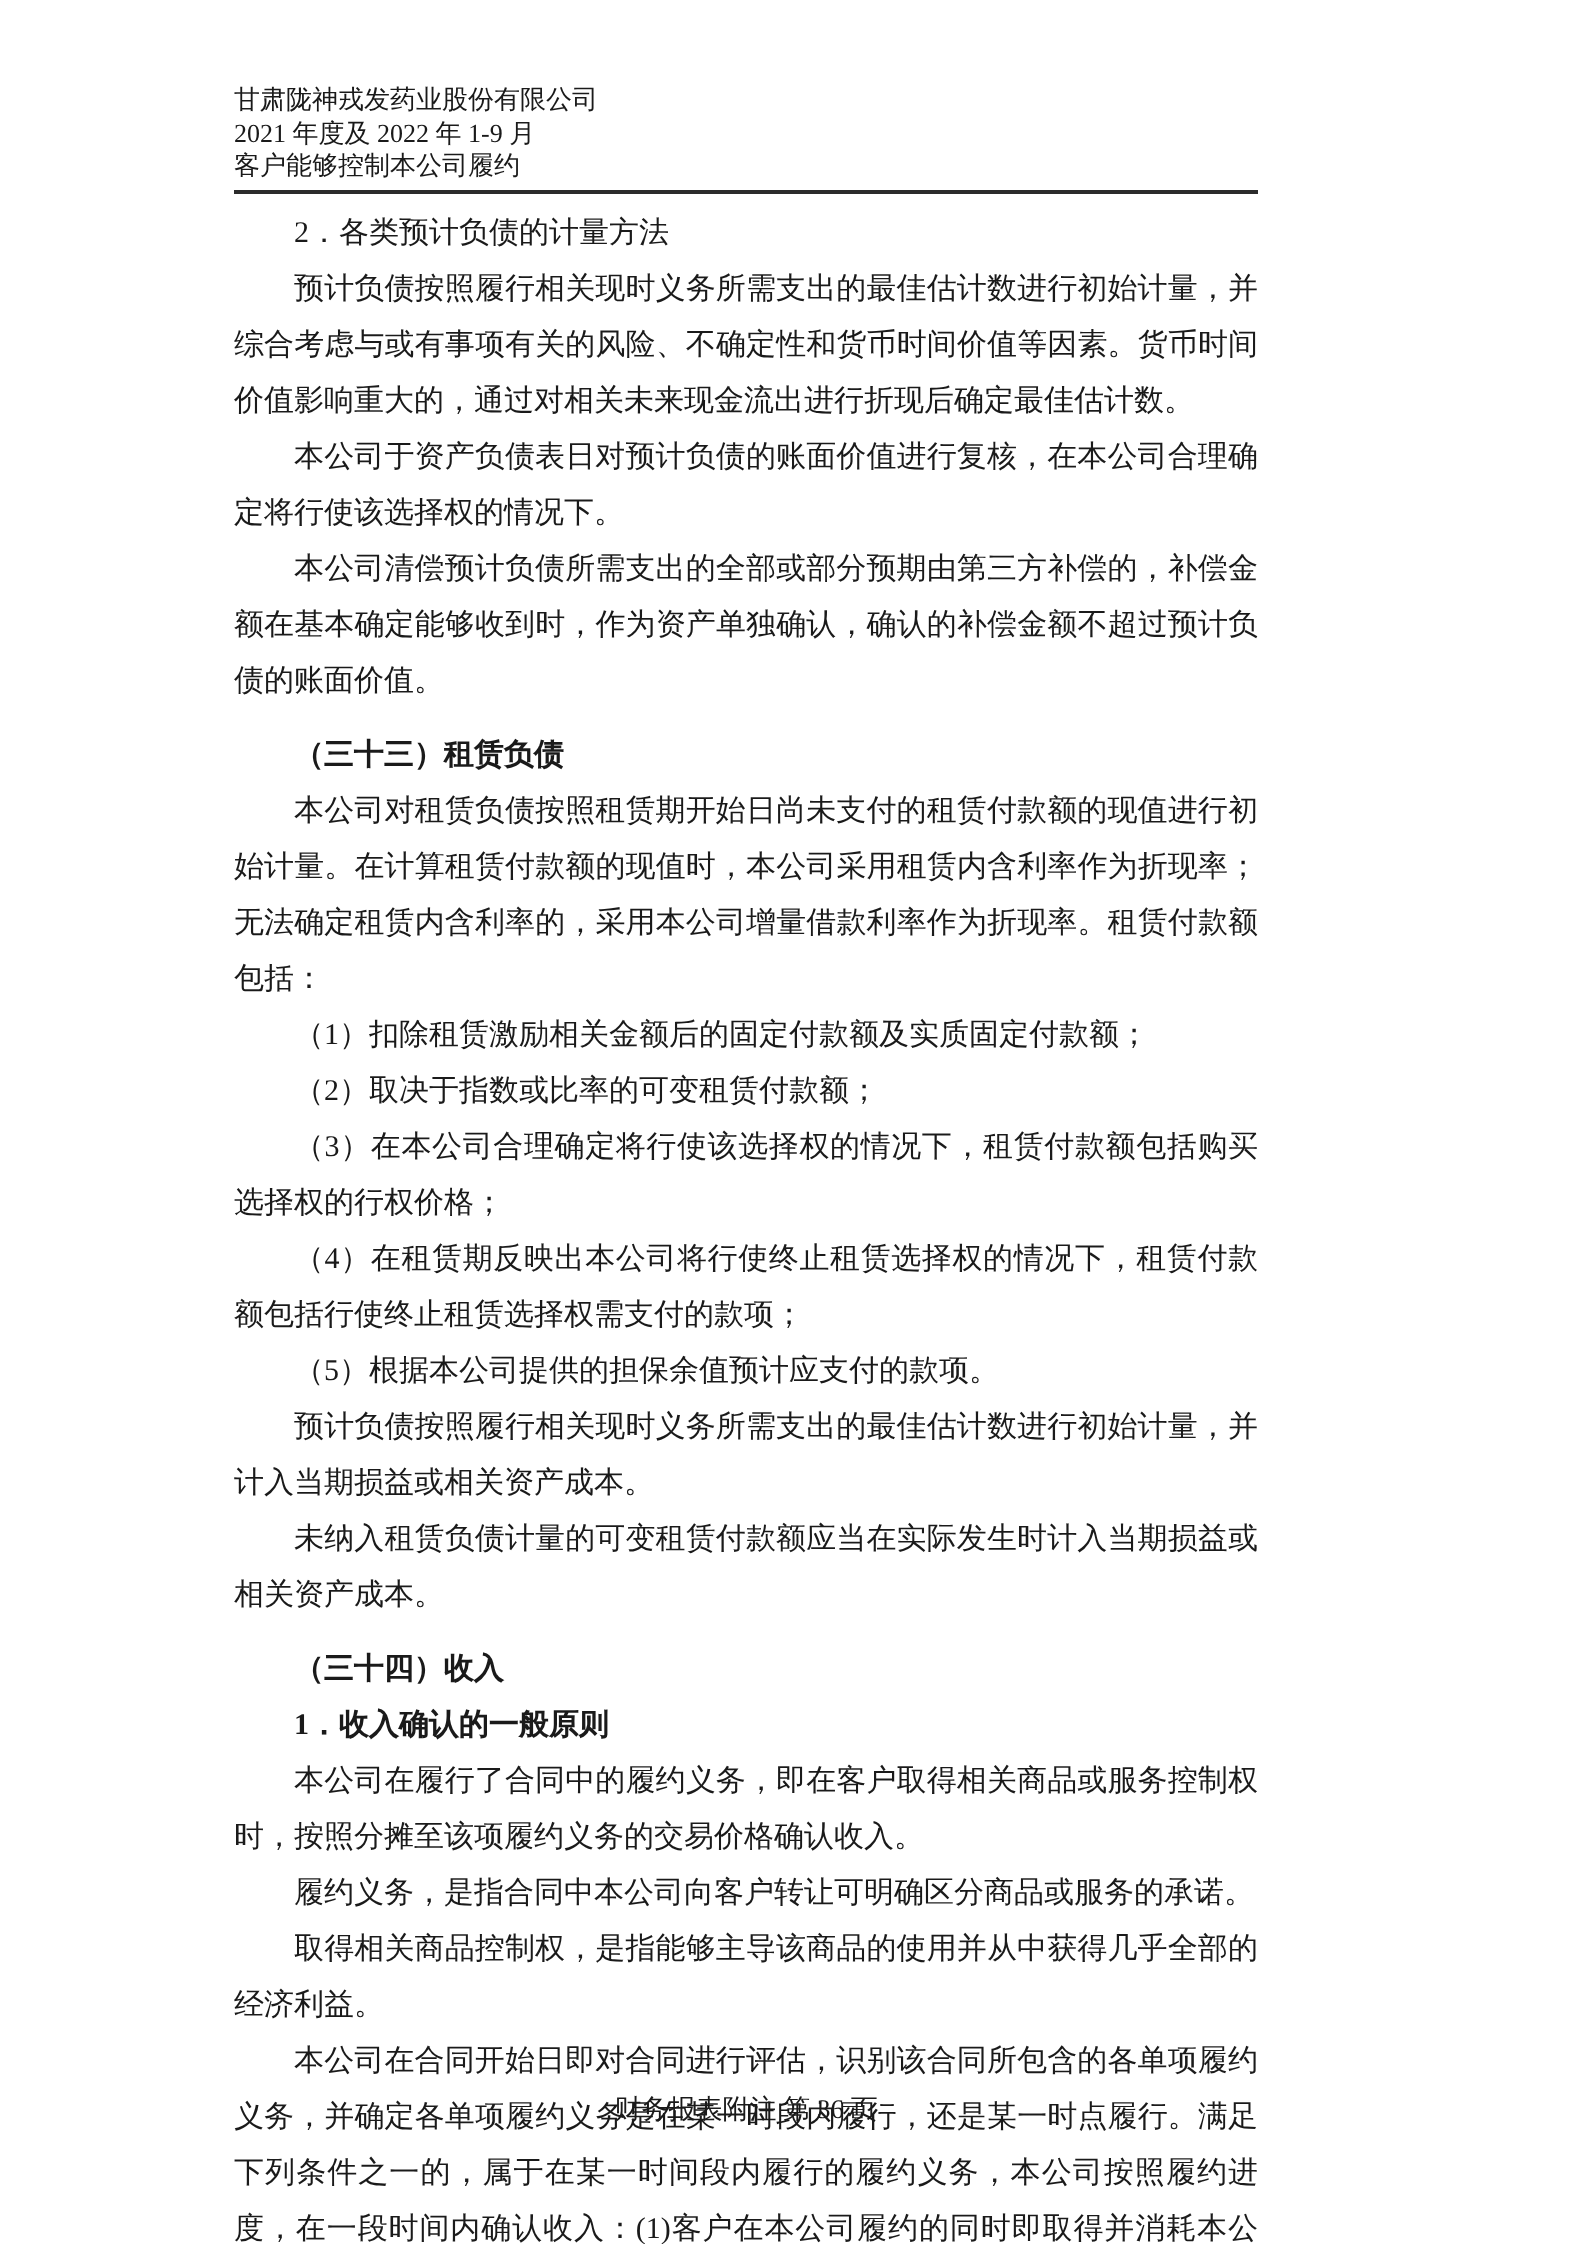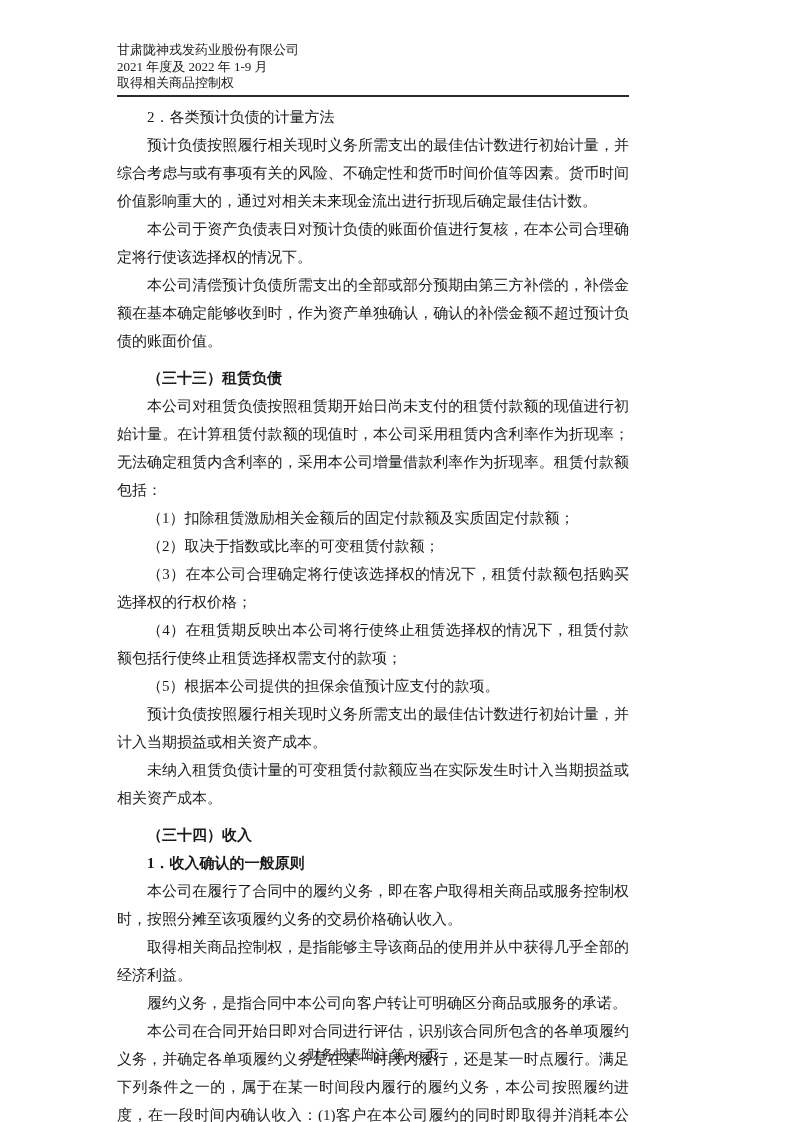--- a/index.html
+++ b/index.html
@@ -62,43 +62,43 @@
   }
 </style>
 </head>
 <body>
 
 <div class="page">
 
   <div class="doc-header">
     <div class="hline">甘肃陇神戎发药业股份有限公司</div>
     <div class="hline">2021 年度及 2022 年 1-9 月</div>
-    <div class="hline">取得相关商品控制权</div>
+    <div class="hline">客户能够控制本公司履约</div>
   </div>
 
   <div class="doc-content">
 
   <div class="h-num-plain">2．各类预计负债的计量方法</div>
       <div class="para">预计负债按照履行相关现时义务所需支出的最佳估计数进行初始计量，并综合考虑与或有事项有关的风险、不确定性和货币时间价值等因素。货币时间价值影响重大的，通过对相关未来现金流出进行折现后确定最佳估计数。</div>
       <div class="para">本公司于资产负债表日对预计负债的账面价值进行复核，在本公司合理确定将行使该选择权的情况下。</div>
       <div class="para">本公司清偿预计负债所需支出的全部或部分预期由第三方补偿的，补偿金额在基本确定能够收到时，作为资产单独确认，确认的补偿金额不超过预计负债的账面价值。</div>
       <div class="h-section">（三十三）租赁负债</div>
       <div class="para">本公司对租赁负债按照租赁期开始日尚未支付的租赁付款额的现值进行初始计量。在计算租赁付款额的现值时，本公司采用租赁内含利率作为折现率；无法确定租赁内含利率的，采用本公司增量借款利率作为折现率。租赁付款额包括：</div>
       <div class="para">（1）扣除租赁激励相关金额后的固定付款额及实质固定付款额；</div>
       <div class="para">（2）取决于指数或比率的可变租赁付款额；</div>
       <div class="para">（3）在本公司合理确定将行使该选择权的情况下，租赁付款额包括购买选择权的行权价格；</div>
       <div class="para">（4）在租赁期反映出本公司将行使终止租赁选择权的情况下，租赁付款额包括行使终止租赁选择权需支付的款项；</div>
       <div class="para">（5）根据本公司提供的担保余值预计应支付的款项。</div>
       <div class="para">预计负债按照履行相关现时义务所需支出的最佳估计数进行初始计量，并计入当期损益或相关资产成本。</div>
       <div class="para">未纳入租赁负债计量的可变租赁付款额应当在实际发生时计入当期损益或相关资产成本。</div>
       <div class="h-section">（三十四）收入</div>
       <div class="h-num">1．收入确认的一般原则</div>
       <div class="para">本公司在履行了合同中的履约义务，即在客户取得相关商品或服务控制权时，按照分摊至该项履约义务的交易价格确认收入。</div>
+      <div class="para">履约义务，是指合同中本公司向客户转让可明确区分商品或服务的承诺。</div>
       <div class="para">取得相关商品控制权，是指能够主导该商品的使用并从中获得几乎全部的经济利益。</div>
-      <div class="para">履约义务，是指合同中本公司向客户转让可明确区分商品或服务的承诺。</div>
       <div class="para">本公司在合同开始日即对合同进行评估，识别该合同所包含的各单项履约义务，并确定各单项履约义务是在某一时段内履行，还是某一时点履行。满足下列条件之一的，属于在某一时间段内履行的履约义务，本公司按照履约进度，在一段时间内确认收入：(1)客户在本公司履约的同时即取得并消耗本公司履约所带来的经济利益；(2)客户能够控制本公司履约</div>
     </div>
 
   <div class="doc-footer">
     <span>财务报表附注 第 36 页</span>
   </div>
 
 </div>
 
 </body></html>

